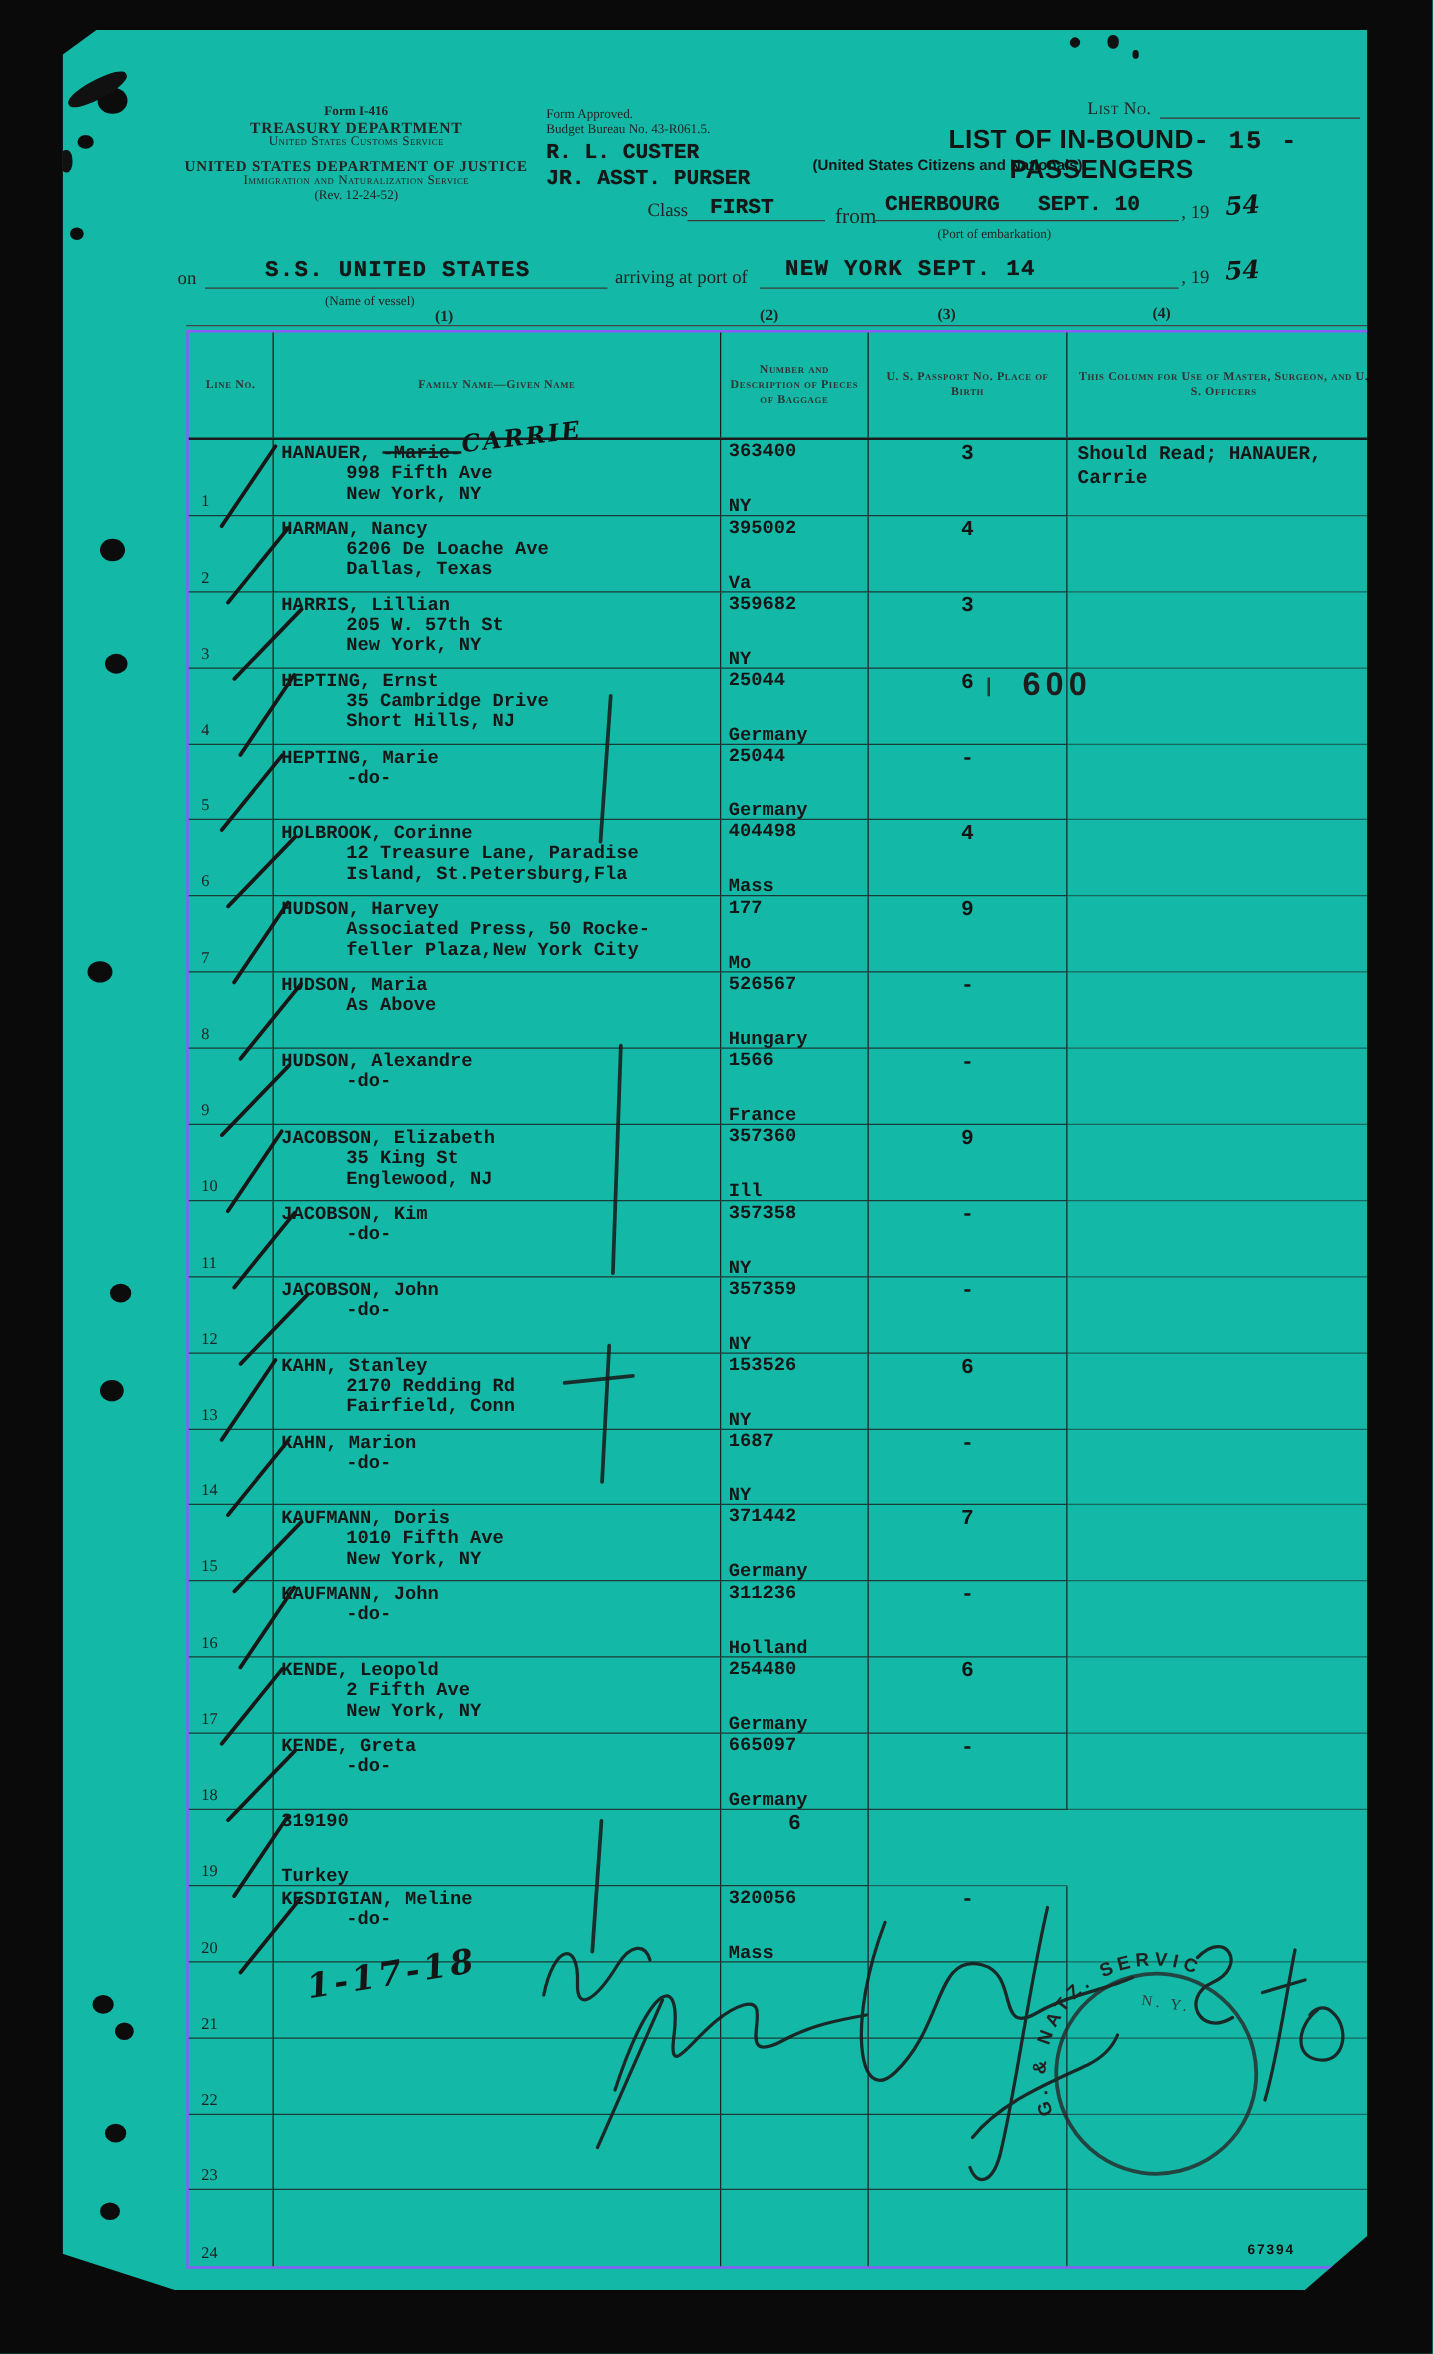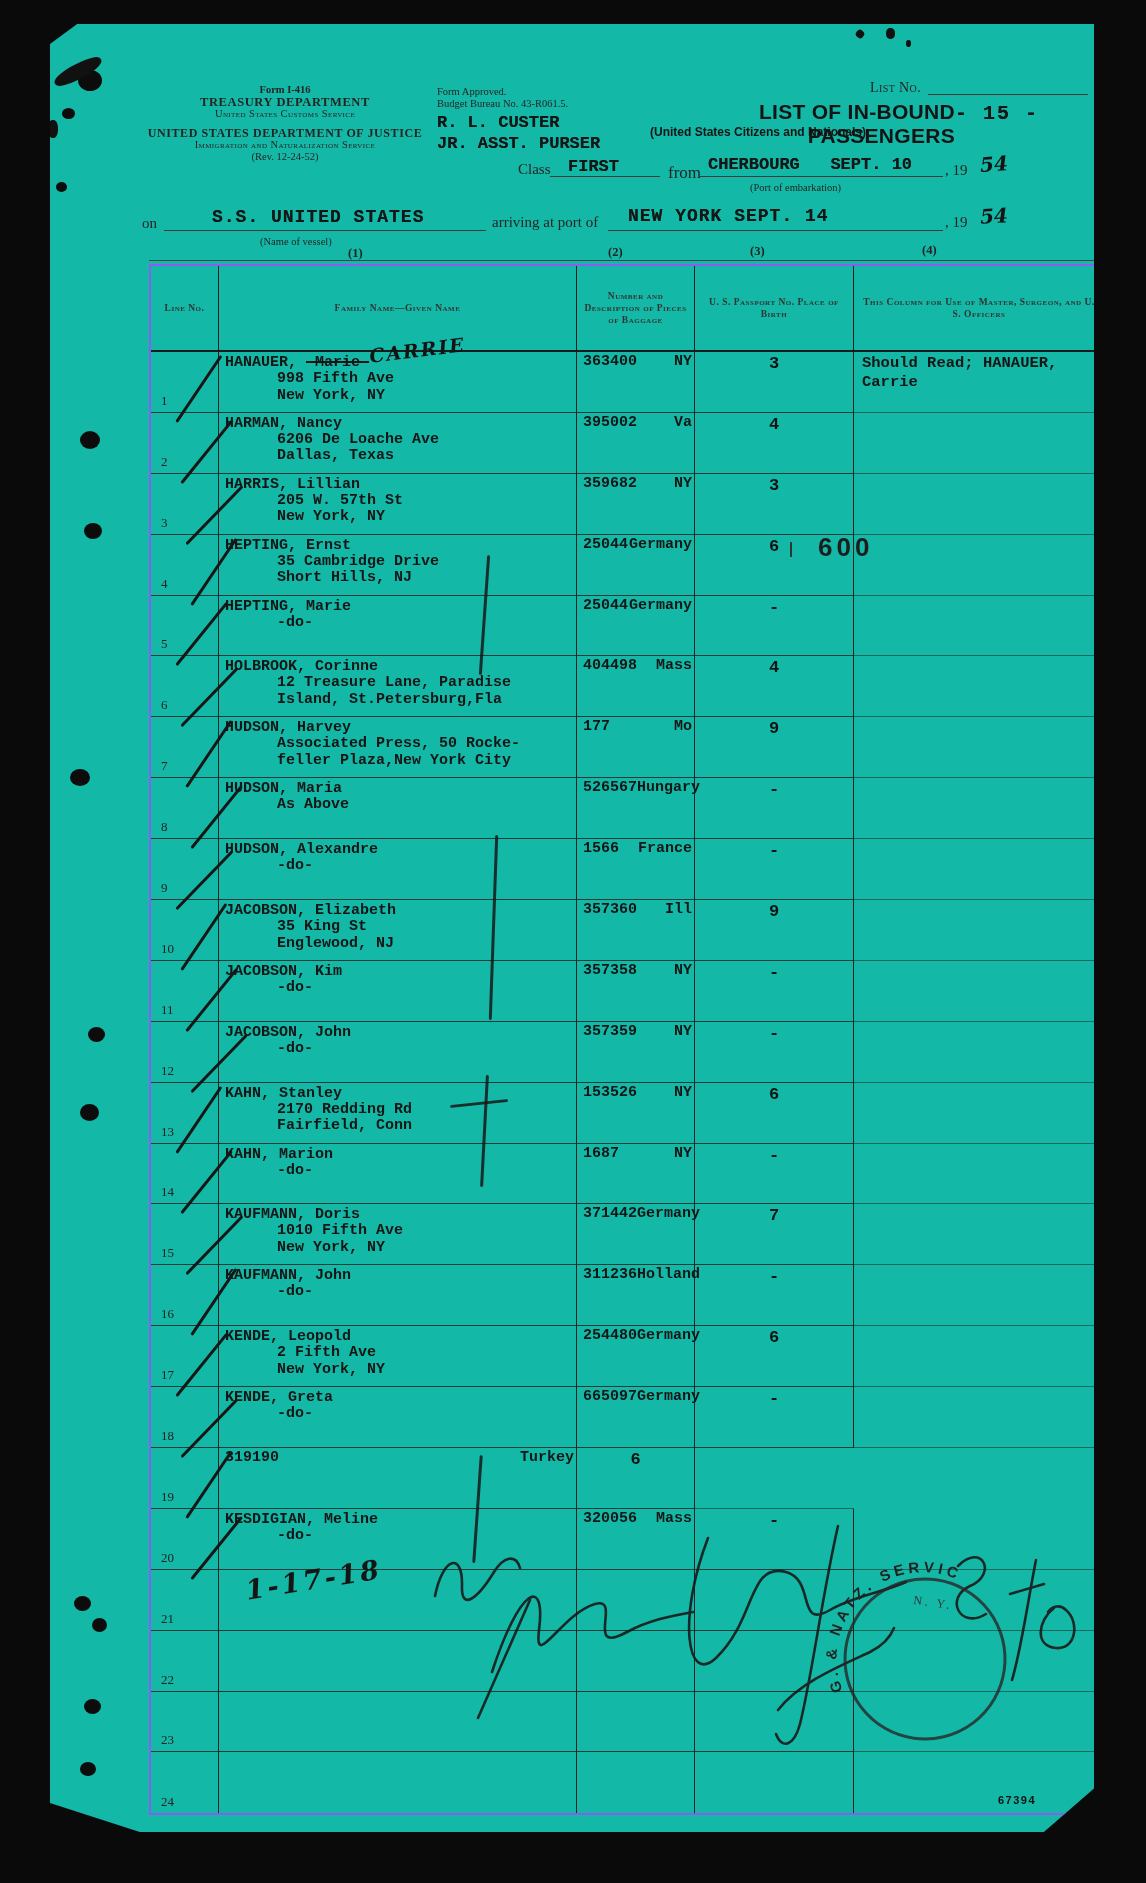--- a/index.html
+++ b/index.html
@@ -37,21 +37,21 @@
   .c-line{position:relative;display:flex;align-items:flex-end;padding:0 0 3px 10px;
           font-size:13px;color:#222;font-family:"Liberation Serif",serif}
   .tick{position:absolute;width:2.6px;height:80px;background:#171717;left:30px;bottom:-10px;
         transform:rotate(37deg);transform-origin:bottom center;border-radius:2px}
   .c-name{padding:2px 2px 0 6px;position:relative}
   .nm{font-family:"Liberation Mono",monospace;font-weight:700;font-size:15px;line-height:17px;color:#161616;white-space:nowrap}
   .addr{padding-left:52px;font-family:"Liberation Mono",monospace;font-weight:700;font-size:15px;line-height:16.5px;color:#161616;white-space:nowrap}
   .struck{text-decoration:line-through;text-decoration-thickness:2.2px}
   .overwrite{position:absolute;left:150px;top:-13px;font-family:"DejaVu Serif",serif;font-style:italic;
              font-weight:600;font-size:19px;letter-spacing:2px;transform:rotate(-7deg);color:#131313}
-  .c-pass{display:flex;flex-direction:row;justify-content:space-between;padding:1px 2px 0 6px}
+  .c-pass{display:flex;flex-direction:column;justify-content:space-between;padding:1px 2px 0 6px}
   .pp,.bp{font-family:"Liberation Mono",monospace;font-weight:700;font-size:15px;color:#161616;white-space:nowrap}
   .bp{margin-bottom:-2px}
   .c-bag{text-align:center;padding-top:2px;font-family:"Liberation Mono",monospace;font-weight:700;font-size:17px;color:#141414}
   .c-rem{padding:2px 0 0 8px}
   .rem-line{font-family:"Liberation Mono",monospace;font-weight:700;font-size:15.5px;line-height:19px;color:#161616;white-space:nowrap}
   .stamp600{position:absolute;left:740px;top:508px;font-family:"Liberation Sans",sans-serif;
             font-weight:700;font-size:26px;letter-spacing:4px;color:#1d1d1d}
   .stamp600 .bar{display:inline-block;width:2px;height:15px;background:#333;margin-right:26px;vertical-align:middle}
   .stroke{position:absolute;width:2.5px;background:#171717;opacity:.85;border-radius:2px}
   .colnum{position:absolute;font-weight:700;font-size:12.5px;color:#222;font-family:"Liberation Serif",serif}

